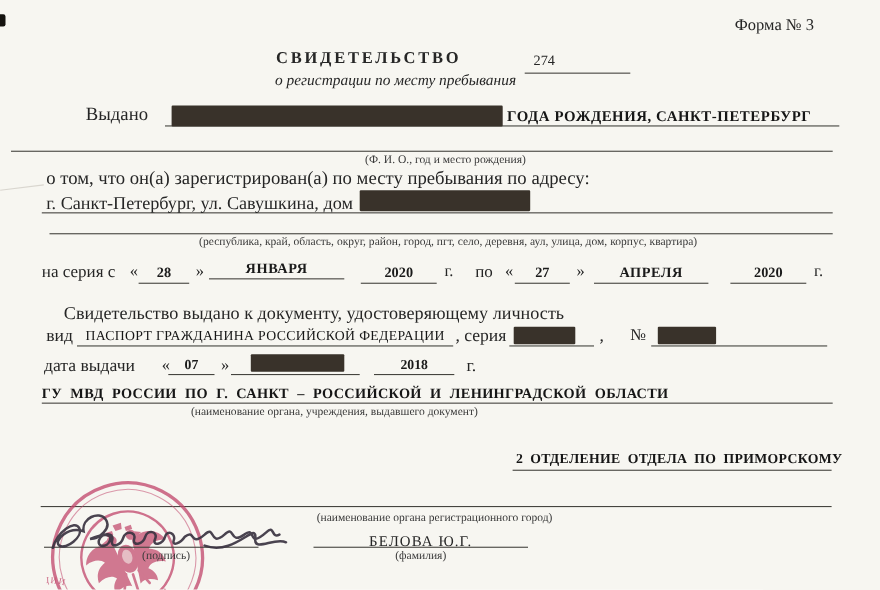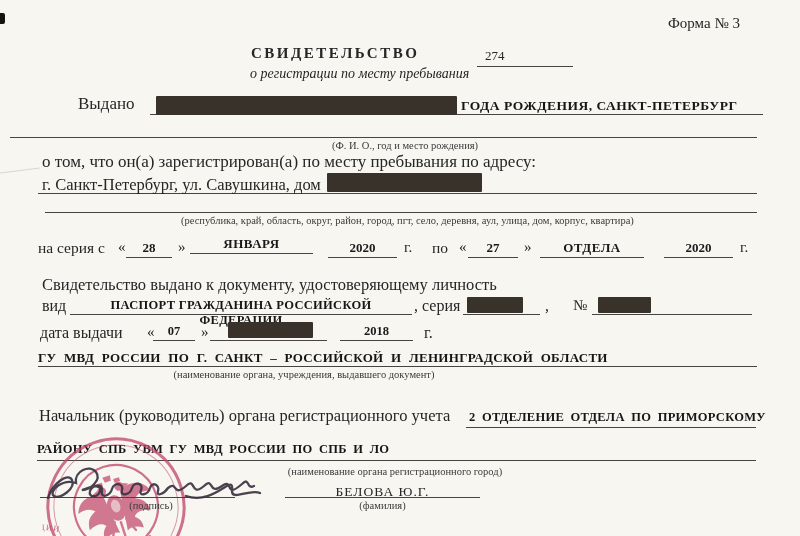--- a/index.html
+++ b/index.html
@@ -4,21 +4,21 @@
 <style>
   html,body{margin:0;padding:0;}
   body{width:800px;height:536px;font-family:"Liberation Serif",serif;}
   .page{position:absolute;inset:0;width:800px;height:536px;background:var(--paper,#f7f6f1);overflow:hidden;}
   .abs{position:absolute;}
   .t{color:var(--ink,#262626);white-space:nowrap;}
   .cap{font-size:10.5px;color:#3a3a3a;text-align:center;white-space:nowrap;}
   .rule{border-top:1.2px solid #45443f;height:0;}
   .redact{background:var(--redaction,#39322a);border-radius:1px;}
   .blank{border-bottom:1.2px solid #45443f;text-align:center;color:#1a1a1a;}
-  .caps{letter-spacing:.3px;color:#161616;font-weight:bold;}
+  .caps{letter-spacing:.3px;color:#161616;}
   .bold{font-weight:bold;}
   .center{text-align:center;}
   svg text{fill:var(--stamp,#c2486c);}
 </style>
 </head>
 <body>
 
 <div class="page">
 
   <div class="abs" style="left:0;top:13px;width:5px;height:11px;background:#15130f;border-radius:0 2px 2px 0;"></div>
@@ -50,25 +50,25 @@
   <div class="abs t" style="left:118px;top:239px;font-size:15px;">«</div>
   <div class="abs blank bold" style="left:126px;top:240px;width:46px;height:17px;font-size:13px;">28</div>
   <div class="abs t" style="left:178px;top:239px;font-size:15px;">»</div>
   <div class="abs blank bold" style="left:190px;top:236px;width:123px;height:17px;font-size:13px;letter-spacing:.5px;">ЯНВАРЯ</div>
   <div class="abs blank bold" style="left:328px;top:240px;width:69px;height:17px;font-size:13px;">2020</div>
   <div class="abs t" style="left:404px;top:239px;font-size:15px;">г.</div>
   <div class="abs t" style="left:432px;top:239px;font-size:15.5px;">по</div>
   <div class="abs t" style="left:459px;top:239px;font-size:15px;">«</div>
   <div class="abs blank bold" style="left:468px;top:240px;width:50px;height:17px;font-size:13px;">27</div>
   <div class="abs t" style="left:524px;top:239px;font-size:15px;">»</div>
-  <div class="abs blank bold" style="left:540px;top:240px;width:104px;height:17px;font-size:13px;letter-spacing:.5px;">ОТДЕЛА</div>
+  <div class="abs blank bold" style="left:540px;top:240px;width:104px;height:17px;font-size:13px;letter-spacing:.5px;">АПРЕЛЯ</div>
   <div class="abs blank bold" style="left:664px;top:240px;width:69px;height:17px;font-size:13px;">2020</div>
   <div class="abs t" style="left:740px;top:239px;font-size:15px;">г.</div>
 
-  <div class="abs t" style="left:42px;top:275px;font-size:16.5px;">Свидетельство выдано к документу, удостоверяющему личность</div>
+  <div class="abs t" style="left:58px;top:275px;font-size:16.5px;">Свидетельство выдано к документу, удостоверяющему личность</div>
 
   <div class="abs t" style="left:42px;top:297px;font-size:16px;">вид</div>
   <div class="abs blank caps" style="left:70px;top:298px;width:342px;height:16px;font-size:12.5px;">ПАСПОРТ ГРАЖДАНИНА РОССИЙСКОЙ ФЕДЕРАЦИИ</div>
   <div class="abs t" style="left:414px;top:297px;font-size:16px;">, серия</div>
   <div class="abs rule" style="left:463px;top:314px;width:77px;"></div>
   <div class="abs redact" style="left:467px;top:297px;width:56px;height:16px;"></div>
   <div class="abs t" style="left:545px;top:297px;font-size:16px;">,</div>
   <div class="abs t" style="left:573px;top:297px;font-size:15px;">№</div>
   <div class="abs rule" style="left:592px;top:314px;width:160px;"></div>
   <div class="abs redact" style="left:598px;top:297px;width:53px;height:16px;"></div>
@@ -79,24 +79,22 @@
   <div class="abs t" style="left:201px;top:324px;font-size:15px;">»</div>
   <div class="abs rule" style="left:210px;top:340px;width:117px;"></div>
   <div class="abs redact" style="left:228px;top:322px;width:85px;height:16px;"></div>
   <div class="abs blank bold" style="left:340px;top:324px;width:73px;height:16px;font-size:12.5px;">2018</div>
   <div class="abs t" style="left:424px;top:324px;font-size:16px;">г.</div>
 
   <div class="abs t bold caps" style="left:38px;top:350px;font-size:13px;word-spacing:4px;">ГУ МВД РОССИИ ПО Г. САНКТ – РОССИЙСКОЙ И ЛЕНИНГРАДСКОЙ ОБЛАСТИ</div>
   <div class="abs rule" style="left:38px;top:366px;width:719px;"></div>
   <div class="abs cap" style="left:144px;top:369px;width:320px;">(наименование органа, учреждения, выдавшего документ)</div>
 
-  <div class="abs t" style="left:39px;top:406px;font-size:16.5px;">Начальник (руководитель) органа регистрационного учета</div>
   <div class="abs t bold caps" style="left:469px;top:410px;font-size:12.5px;word-spacing:3px;">2 ОТДЕЛЕНИЕ ОТДЕЛА ПО ПРИМОРСКОМУ</div>
   <div class="abs rule" style="left:466px;top:427px;width:290px;"></div>
-  <div class="abs t bold caps" style="left:37px;top:442px;font-size:12.5px;word-spacing:3px;">РАЙОНУ СПБ УВМ ГУ МВД РОССИИ ПО СПБ И ЛО</div>
   <div class="abs rule" style="left:37px;top:460px;width:719px;"></div>
   <div class="abs cap" style="left:195px;top:466px;width:400px;">(наименование органа регистрационного город)</div>
 
   <div class="abs" style="left:42px;top:436px;width:150px;height:150px;opacity:.9;">
     <svg width="150" height="150" viewBox="0 0 150 150">
       <g transform="rotate(-18 74 71)" stroke="var(--stamp,#c2486c)" fill="none">
         <circle cx="74" cy="71" r="68" stroke-width="3" opacity=".85"></circle>
         <circle cx="74" cy="71" r="62" stroke-width="1" opacity=".6"></circle>
         <circle cx="74" cy="71" r="42" stroke-width="2.2" opacity=".85"></circle>
         <defs>

